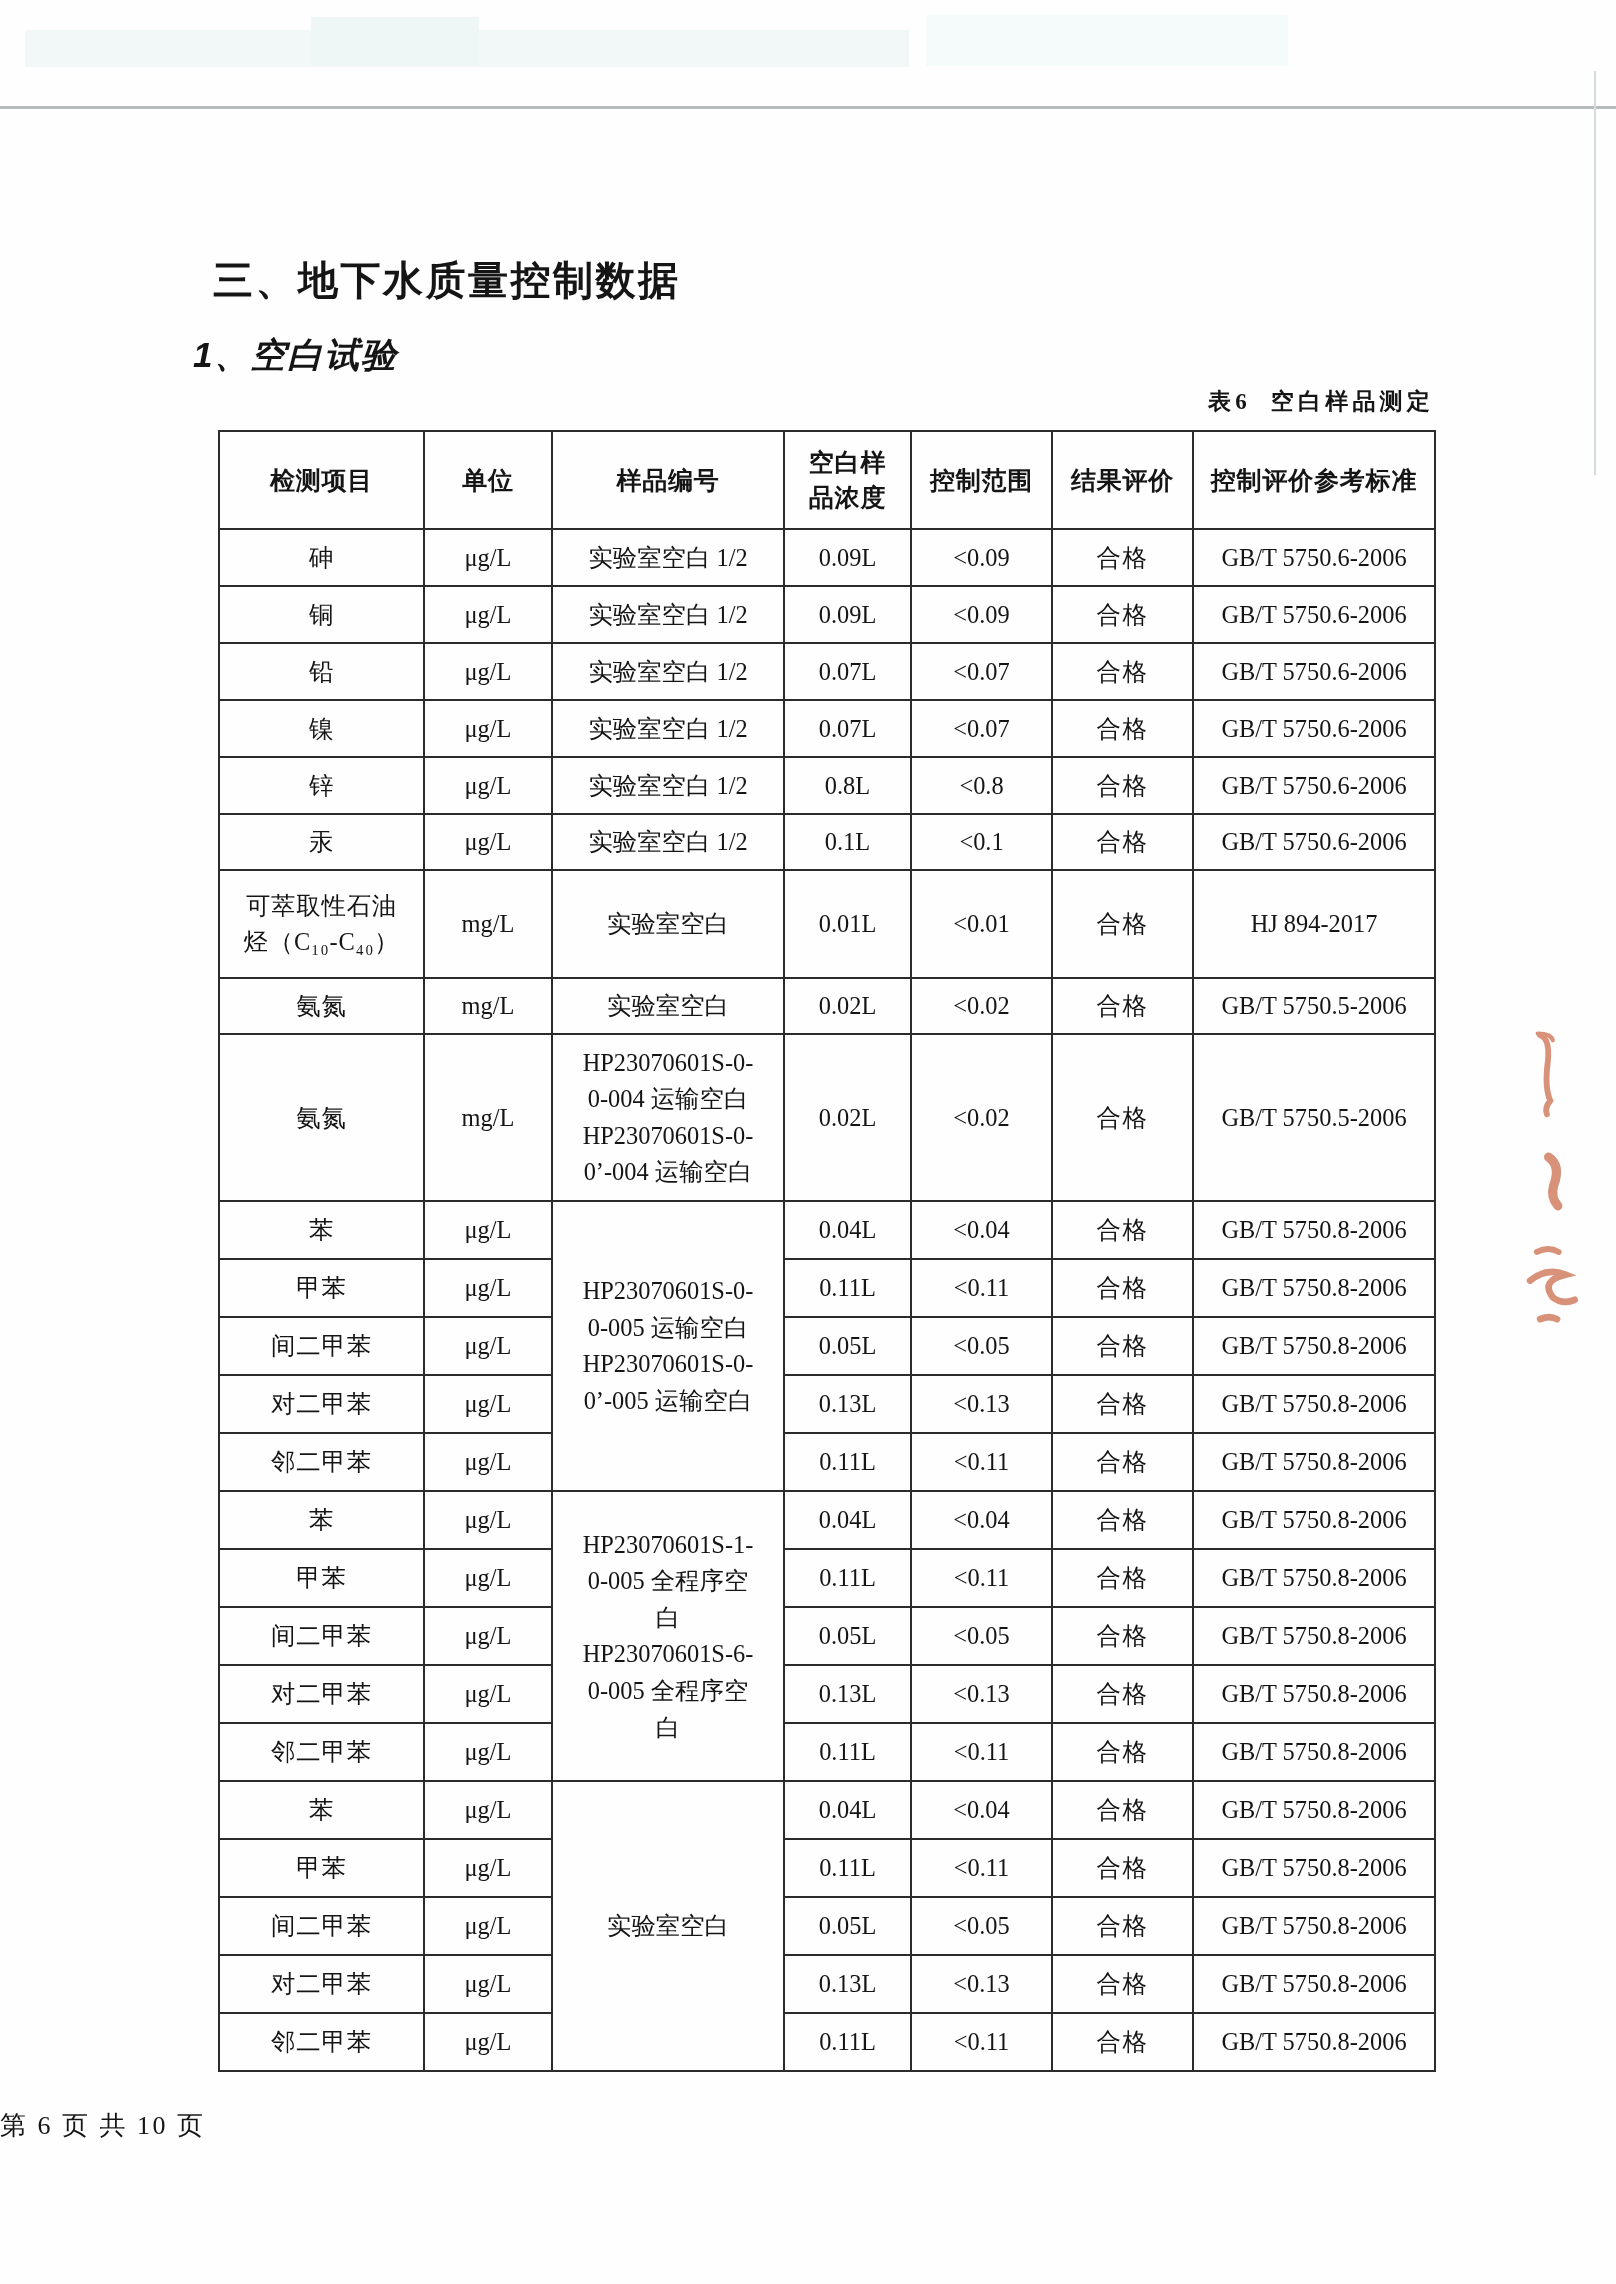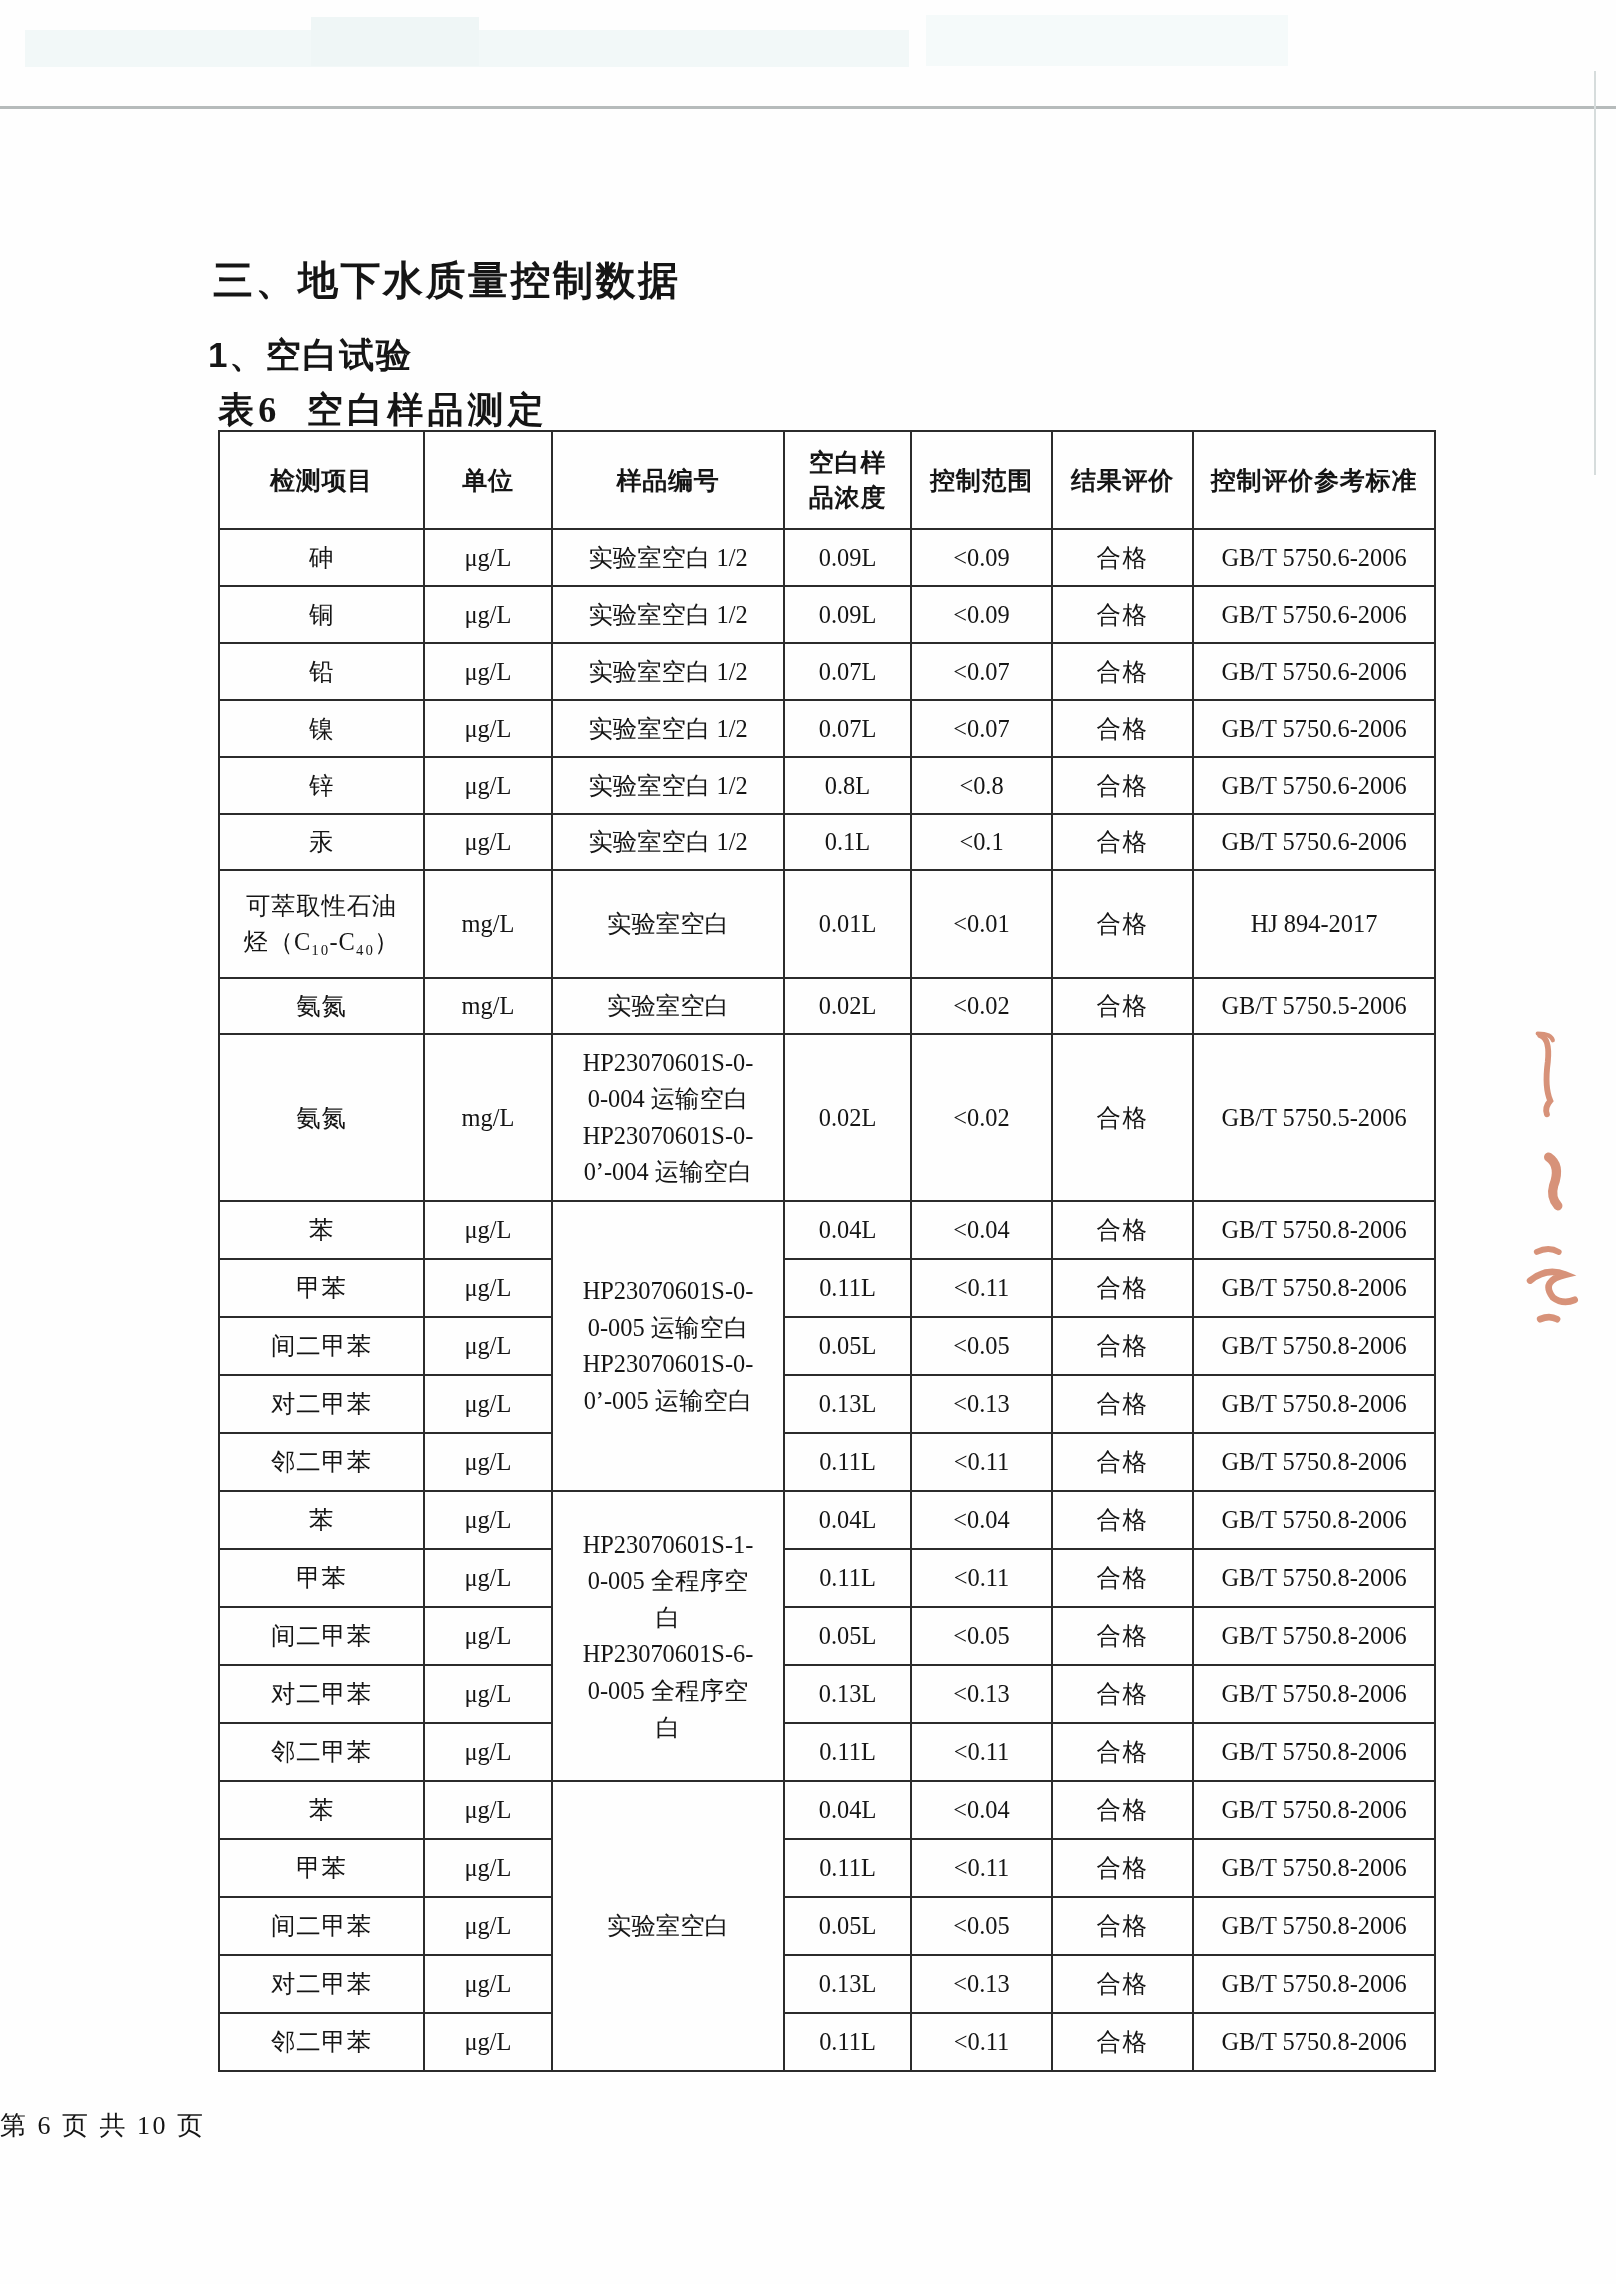--- a/index.html
+++ b/index.html
@@ -11,27 +11,27 @@
   .artifact{position:absolute;}
   #top-rule{left:0;top:106px;width:1616px;height:2.5px;background:#a9afaf;opacity:.85;}
   #right-vline{left:1594px;top:71px;width:1.7px;height:404px;background:#d6dcdc;}
   .scan-smudge{background:#f2f8f8;}
   #heading1{
     position:absolute;left:213px;top:253px;
     font-family:"Liberation Sans","DejaVu Sans",sans-serif;
     font-size:40px;font-weight:bold;letter-spacing:2.5px;white-space:nowrap;
   }
   #heading2{
-    position:absolute;left:208px;top:332px;
+    position:absolute;left:193px;top:332px;
     font-family:"Liberation Sans","DejaVu Sans",sans-serif;
-    font-size:35px;font-weight:bold;letter-spacing:1.7px;white-space:nowrap;
+    font-size:35px;font-weight:bold;letter-spacing:1.7px;white-space:nowrap;font-style:italic;
   }
   #table-title{
-    position:absolute;left:218px;top:386px;width:1216px;text-align:left;
-    font-size:36px;font-weight:600;letter-spacing:4.2px;white-space:pre;
+    position:absolute;left:218px;top:386px;width:1216px;text-align:right;
+    font-size:23px;font-weight:600;letter-spacing:4.2px;white-space:pre;
   }
   #blank-table{
     position:absolute;left:218px;top:430px;width:1216px;
     border-collapse:collapse;table-layout:fixed;
   }
   #blank-table th,#blank-table td{
     border:2.1px solid #2b2b2b;text-align:center;vertical-align:middle;
     padding:1.7px 6.7px;overflow:hidden;
   }
   #blank-table th{

